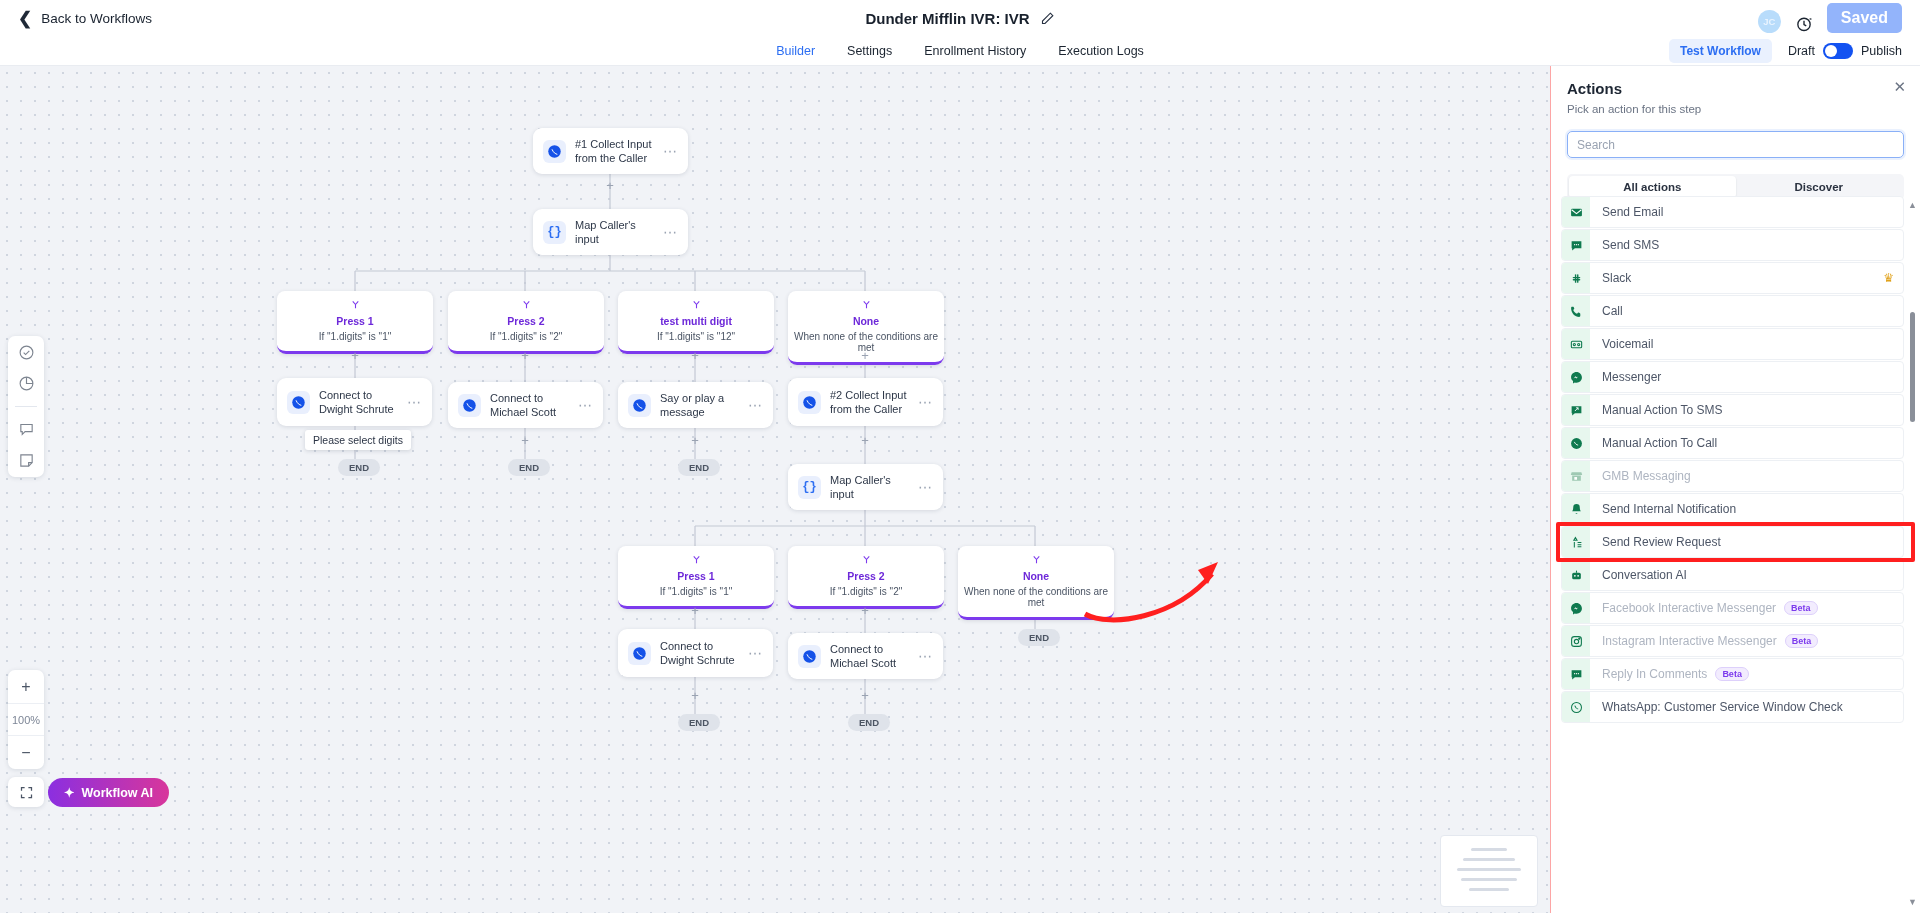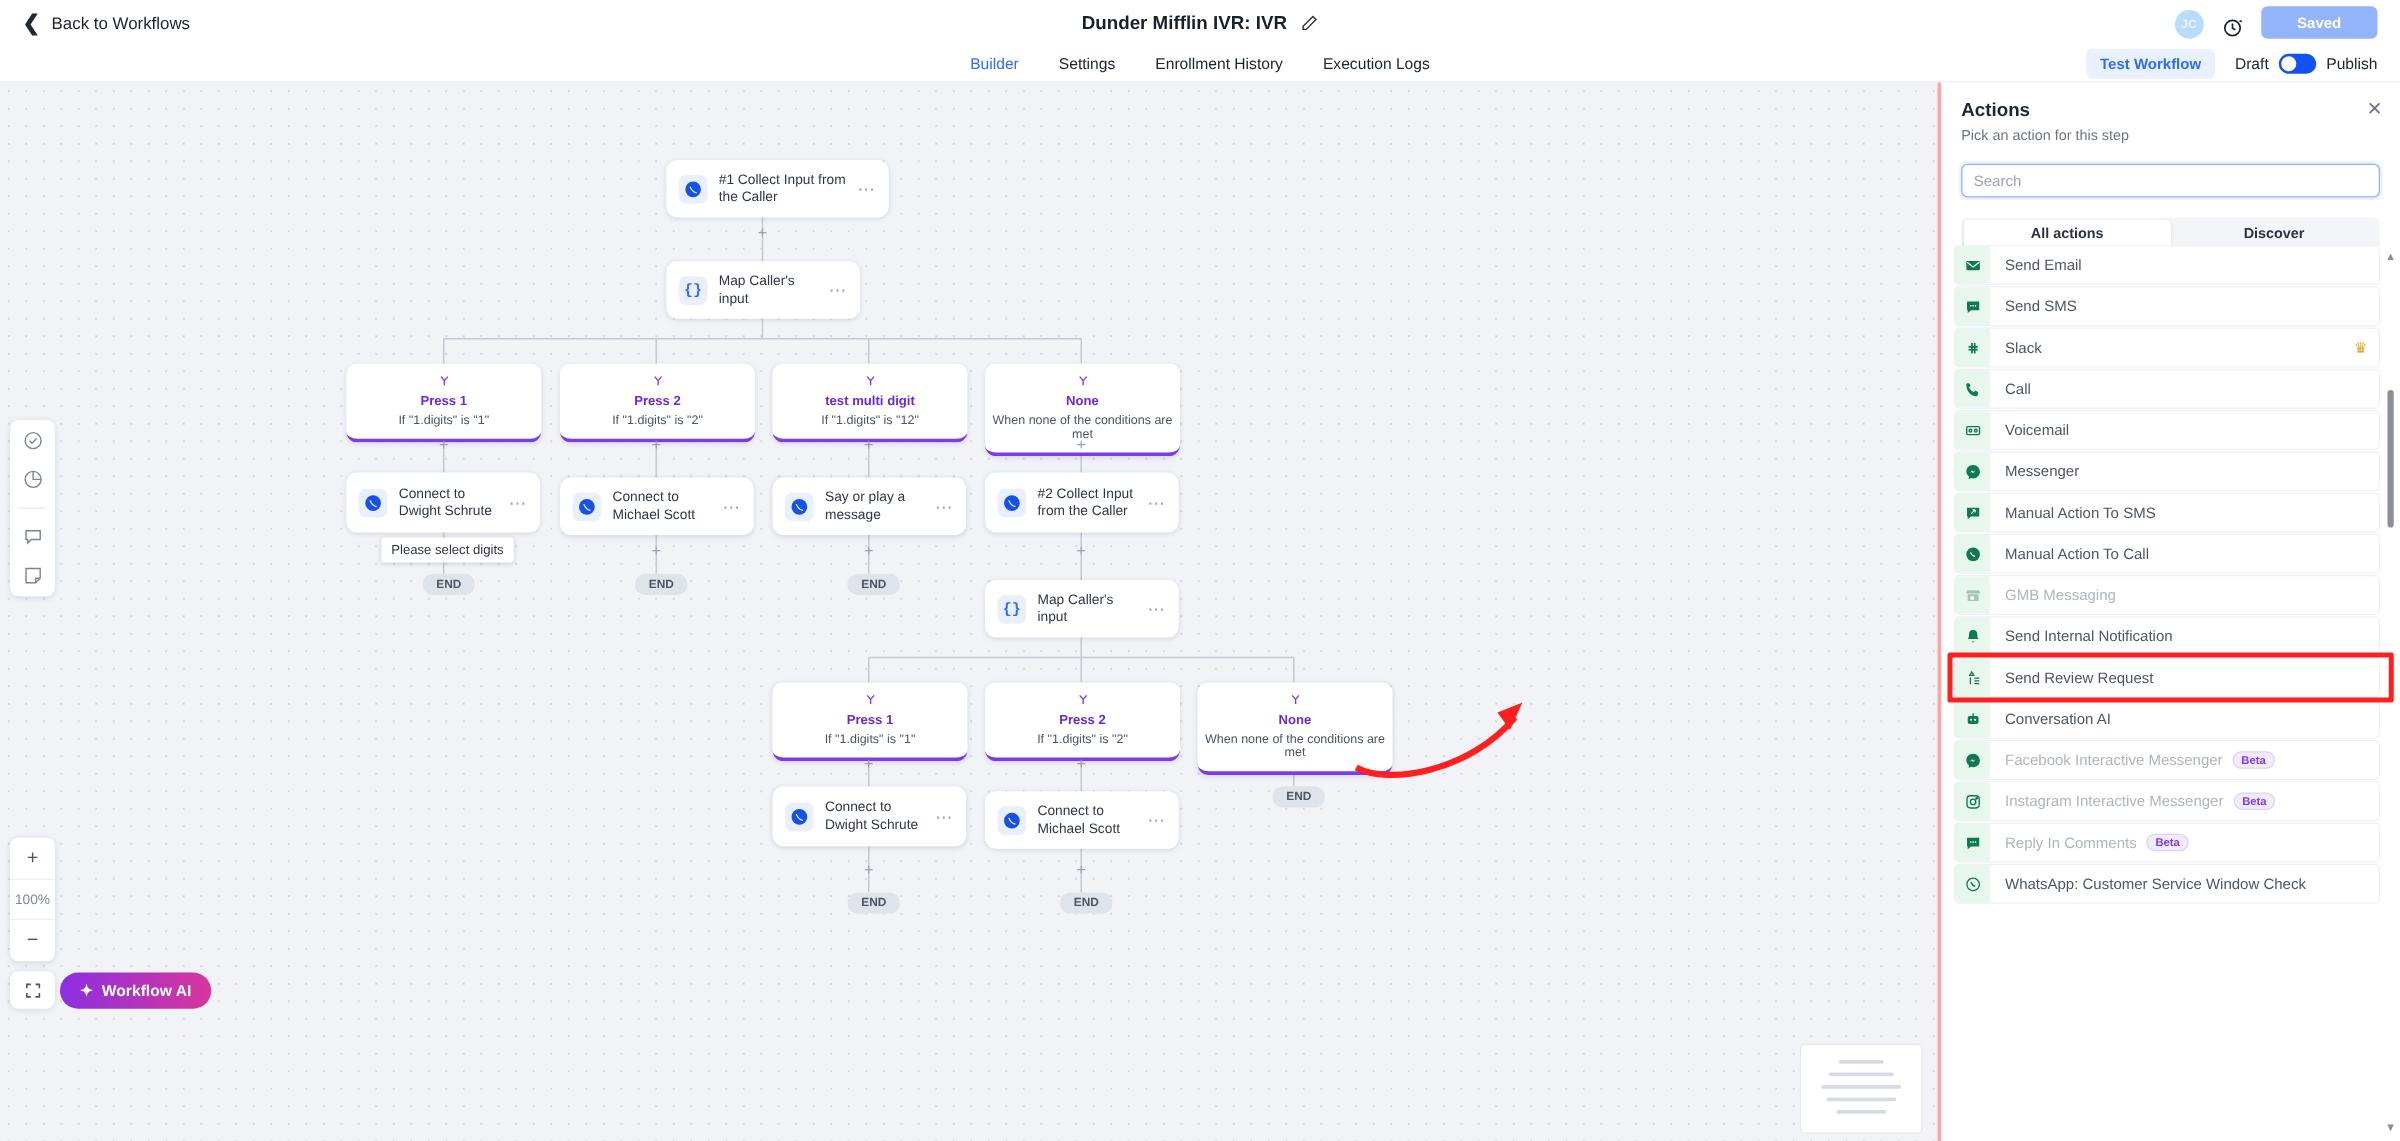--- a/index.html
+++ b/index.html
@@ -29,22 +29,22 @@
   .top-right {
     margin-left:auto; display:flex; align-items:flex-end; gap:14px;
   }
   .avatar {
     width:23px;height:23px;border-radius:50%;
     background:#b8dcfb; color:#e9f4ff; font-size:9.5px;
     display:flex;align-items:center;justify-content:center;font-weight:700;
   }
   .hist-icon { width:18px;height:18px; cursor:pointer;}
   .saved-btn {
-    background:#93b4fb; color:#fff; font-size:12px; font-weight:600;
-    border-radius:5px; padding:6px 29px; cursor:pointer;
+    background:#93b4fb; color:#fff; font-size:16px; font-weight:600;
+    border-radius:5px; padding:6px 14px; cursor:pointer;
   }
 
   
   .tabbar {
     height:30px; display:flex; align-items:center;
     border-bottom:1px solid #e9ecf1; position:relative; background:#fff;
   }
   .tabs {
     position:absolute;left:0;right:0;display:flex;justify-content:center;
     gap:32px; align-items:center; height:30px;
@@ -144,21 +144,21 @@
     width:12px;text-align:center;cursor:pointer;
   }
   .tooltip{
     position:absolute;background:#fff;border-radius:3px;padding:4px 8px;
     font-size:10.5px;color:#2b3445;box-shadow:0 1px 4px rgba(25,35,60,.16);
   }
   svg.links{position:absolute;left:0;top:0;width:100%;height:100%;pointer-events:none;}
 
   
   .panel{
-    width:370px;background:#fff;border-left:3px solid #fca5a5;
+    width:370px;background:#fff;border-left:1px solid #fca5a5;
     display:flex;flex-direction:column;position:relative;
   }
   .panel-head{padding:14px 16px 0;position:relative;}
   .panel-title{font-size:15px;font-weight:700;color:#1d2633;}
   .panel-sub{font-size:11.5px;color:#6b7484;margin-top:6px;}
   .panel-close{position:absolute;right:14px;top:12px;font-size:15px;color:#6b7484;cursor:pointer;}
   .search{
     margin:16px 16px 0;height:27px;border:1px solid #8ab0f7;border-radius:5px;
     display:flex;align-items:center;padding:0 9px;box-shadow:0 0 0 2px rgba(138,176,247,.18);
   }
@@ -297,21 +297,21 @@
 
     <div class="minimap">
       <div class="mm-line" style="left:30px;top:12px;width:36px;"></div>
       <div class="mm-line" style="left:22px;top:22px;width:52px;"></div>
       <div class="mm-line" style="left:16px;top:32px;width:64px;"></div>
       <div class="mm-line" style="left:20px;top:42px;width:56px;"></div>
       <div class="mm-line" style="left:28px;top:52px;width:40px;"></div>
     </div>
 
     <div id="nodes-layer">
-        <div class="node" style="left: 533px; top: 62px; width: 178px; min-height: 42px;">
+        <div class="node" style="left: 533px; top: 62px; width: 155px; min-height: 42px;">
           <div class="nic">
             <svg width="15" height="15" viewBox="0 0 24 24" fill="#1552e8">
               <circle cx="12" cy="12" r="10"></circle>
               <path d="M8 8.5c2 5 5.5 7.5 8.5 8" stroke="#fff" stroke-width="1.6" fill="none"></path>
             </svg>
           </div>
           <div class="ntext">#1 Collect Input from the Caller</div>
           <div class="dots">⋯</div>
         </div>
         <div class="node" style="left: 533px; top: 143px; width: 155px; min-height: 38px;">

